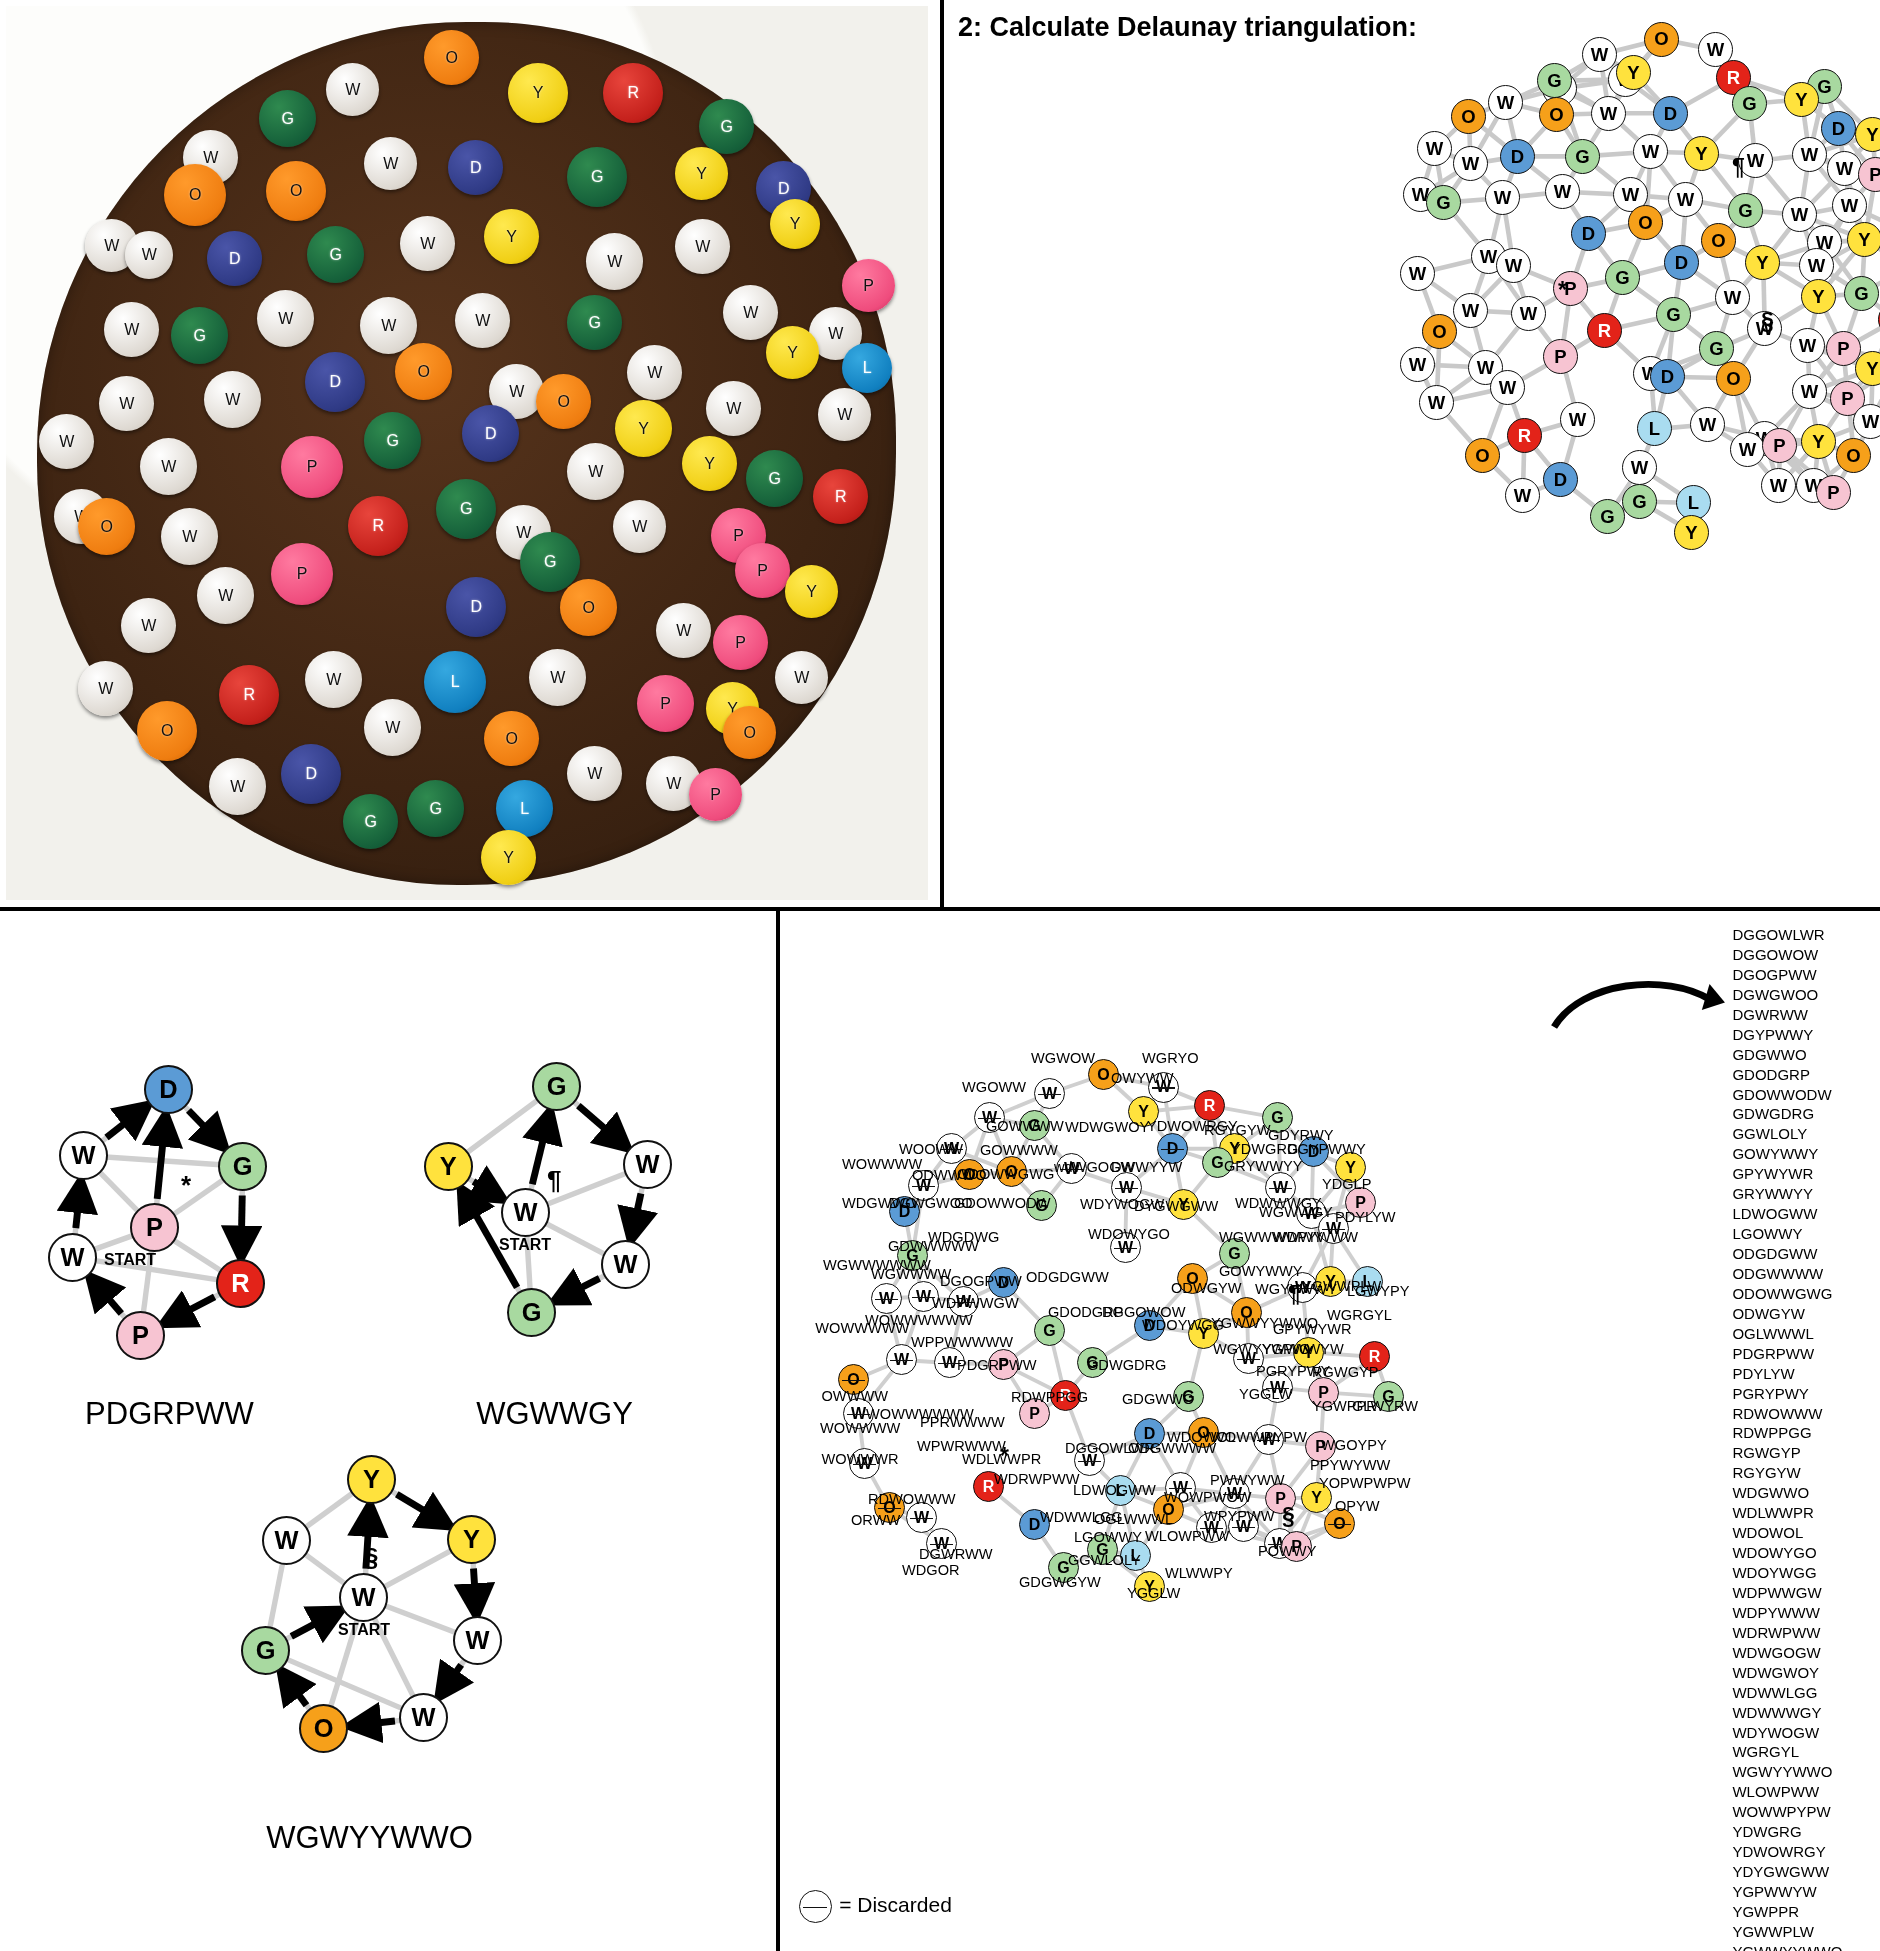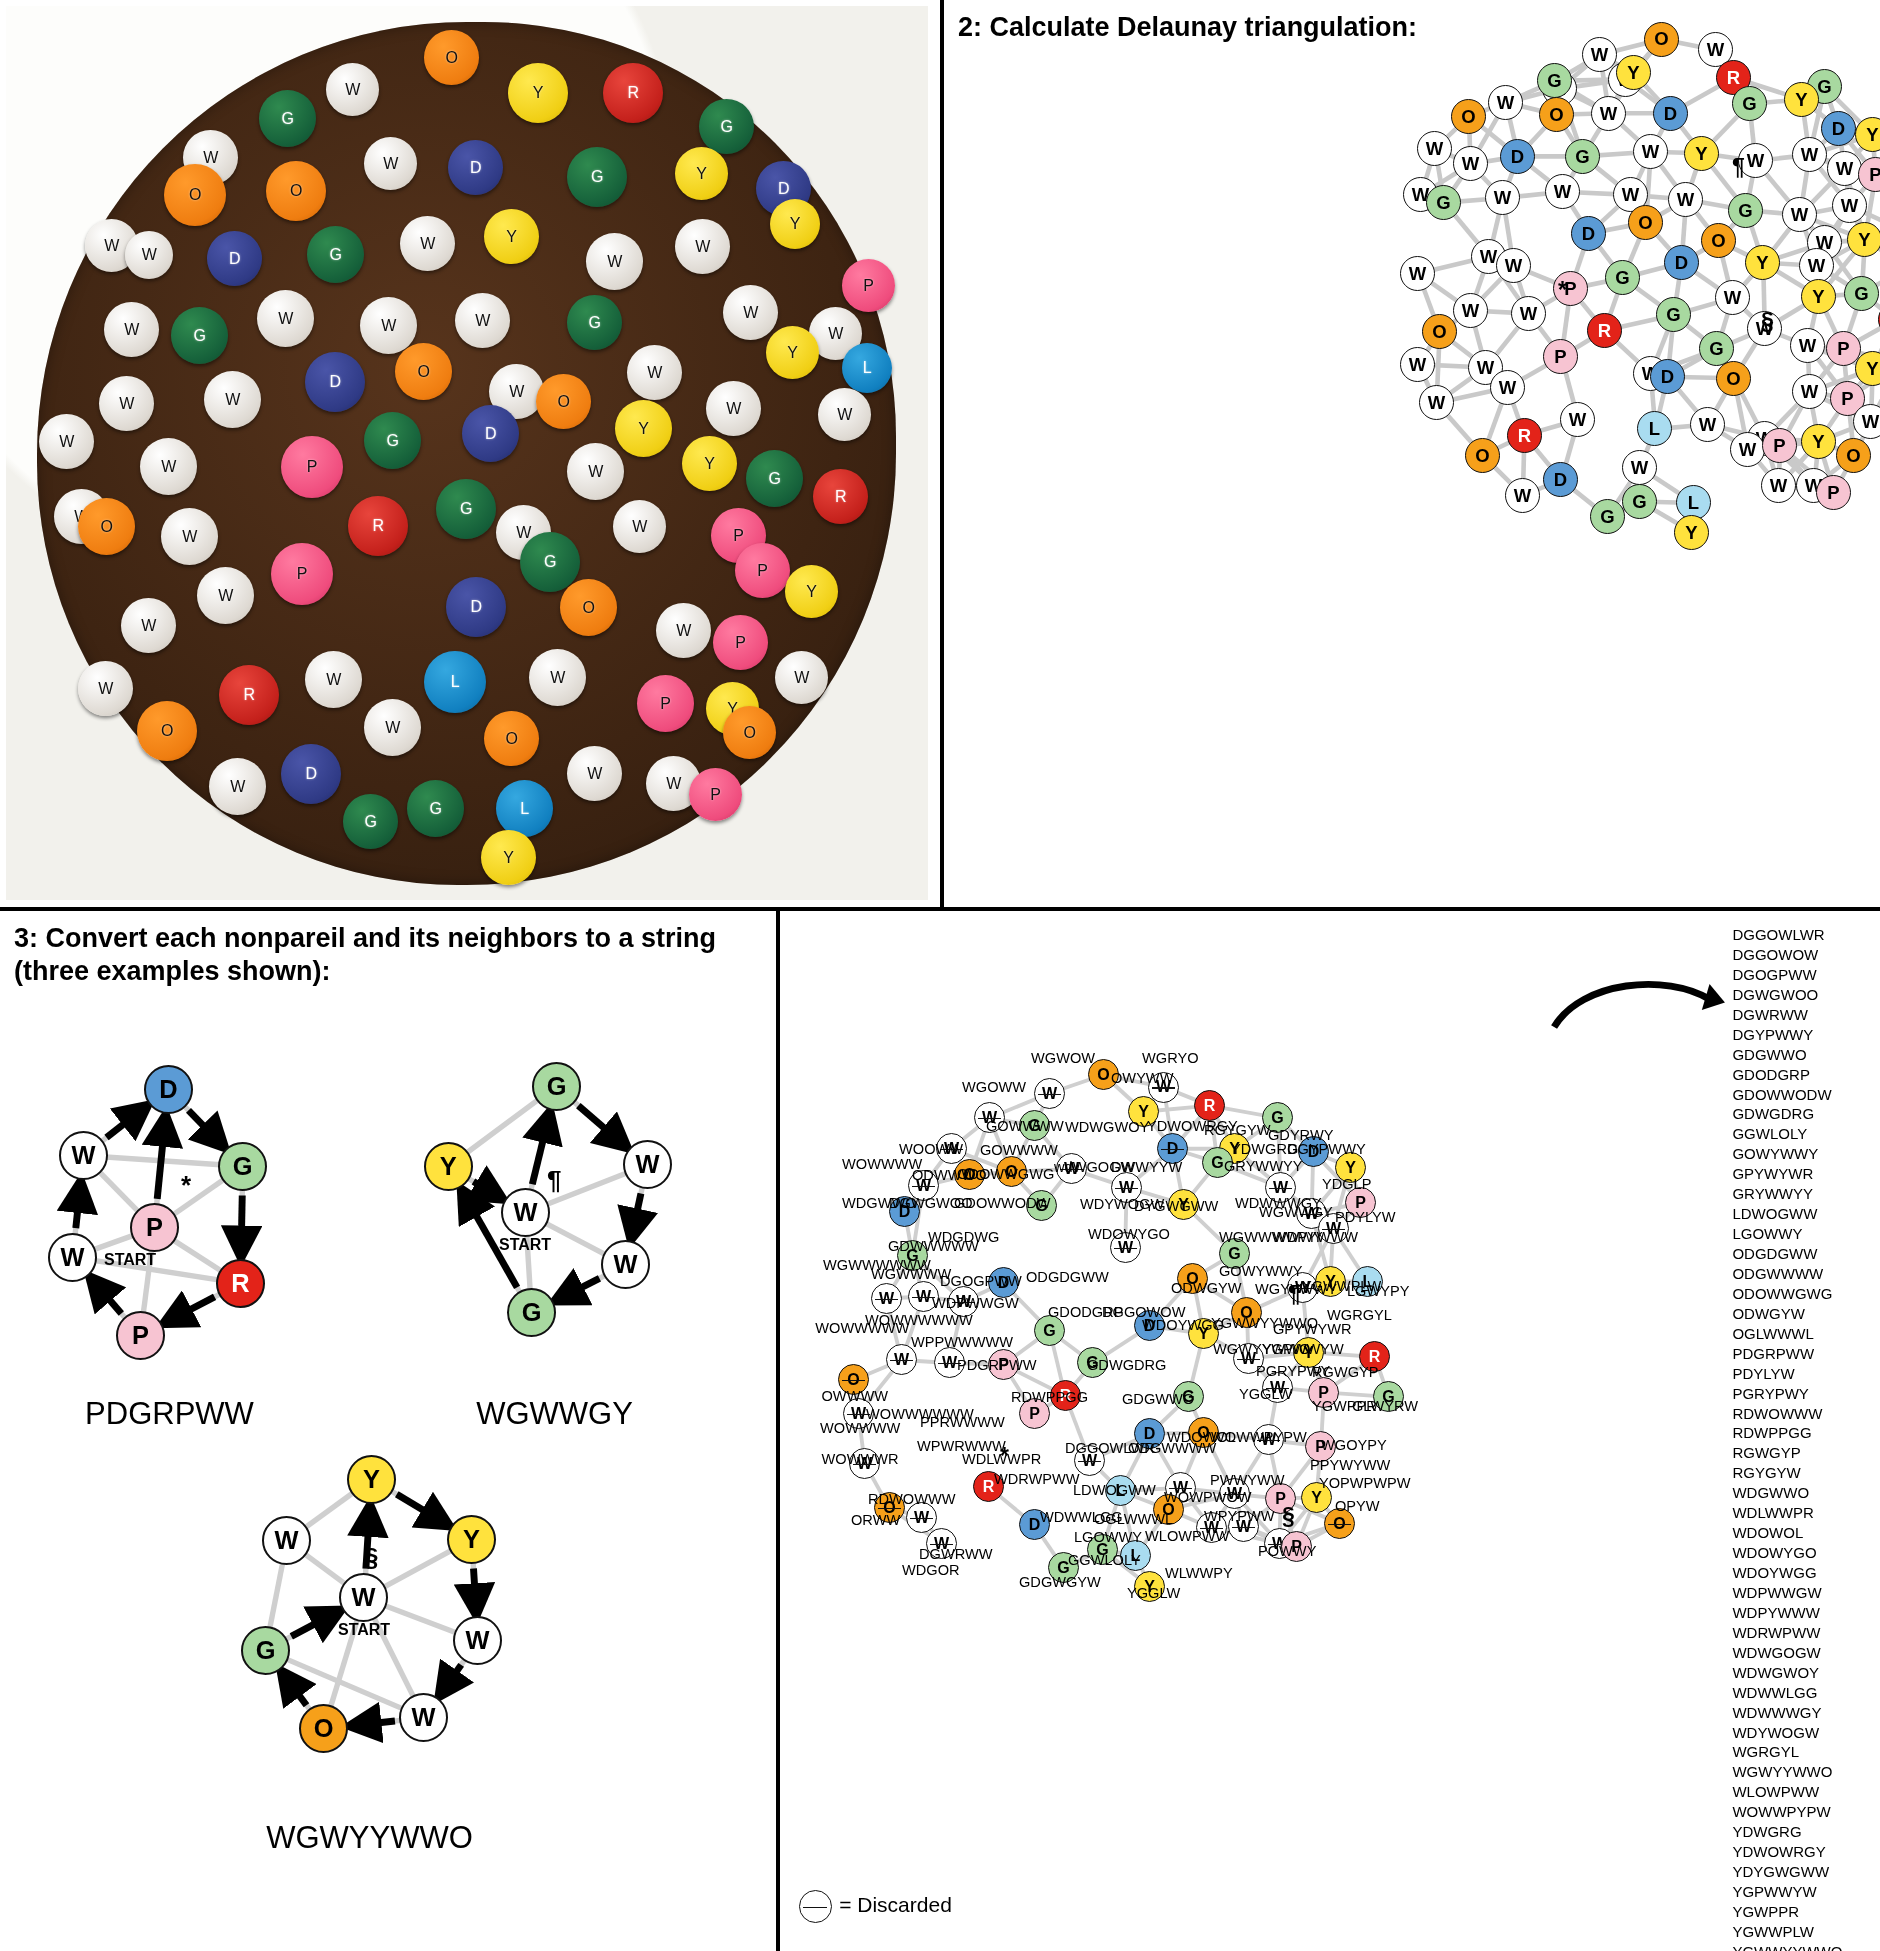--- a/index.html
+++ b/index.html
@@ -741,21 +741,20 @@
         </div>
       <div id="p2marks">
           <div class="marker" style="left: 788px; top: 154px;">¶</div>
           <div class="marker" style="left: 614px; top: 277px;">*</div>
           <div class="marker" style="left: 817px; top: 308px;">§</div>
         </div>
     </div>
   </div>
 
   <div class="panel" id="panel3">
-    <div class="ptitle" style="width:740px;">3:  Convert each nonpareil and its neighbors to a string (three examples shown):</div>
 
     <div class="ex" id="ex1" style="left:45px;top:146px;width:247px;height:324px;">
       <svg class="edges" id="ex1edges" width="254" height="331" viewBox="0 0 330 430">
           <defs>
             <marker id="ahex1" markerWidth="6" markerHeight="6" refX="3" refY="3" orient="auto">
               <polygon points="0,0 6,3 0,6" fill="#000"></polygon>
             </marker>
           </defs>
           <line x1="160" y1="42" x2="50" y2="128" stroke="#cfcfcf" stroke-width="7"></line>
           <line x1="160" y1="42" x2="257" y2="142" stroke="#cfcfcf" stroke-width="7"></line>

